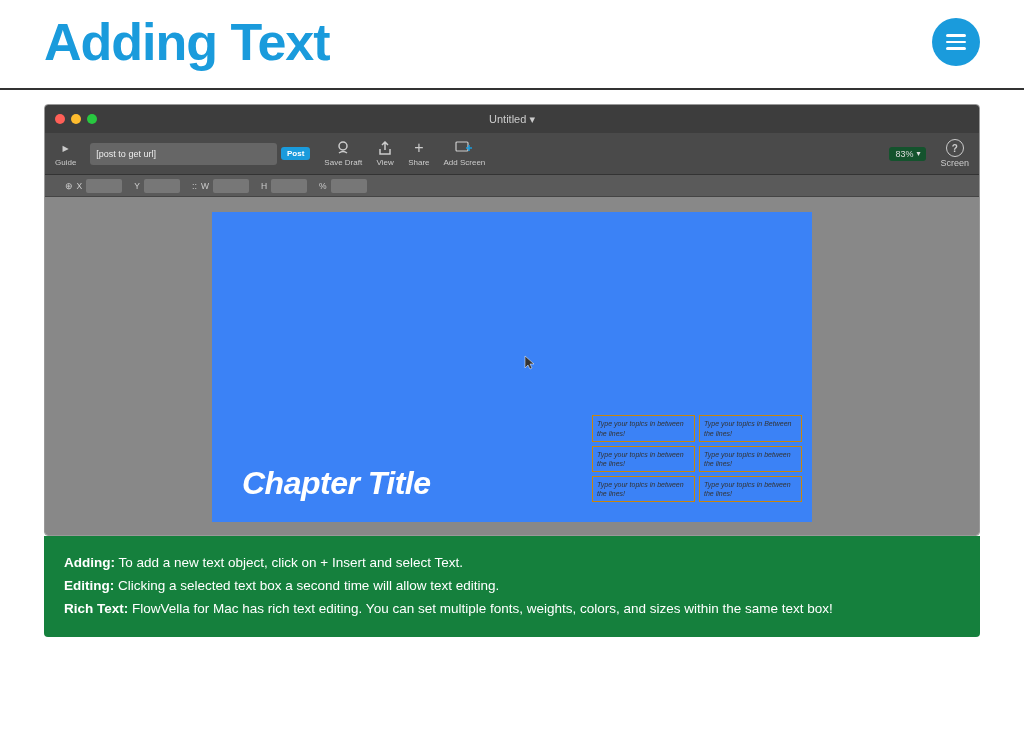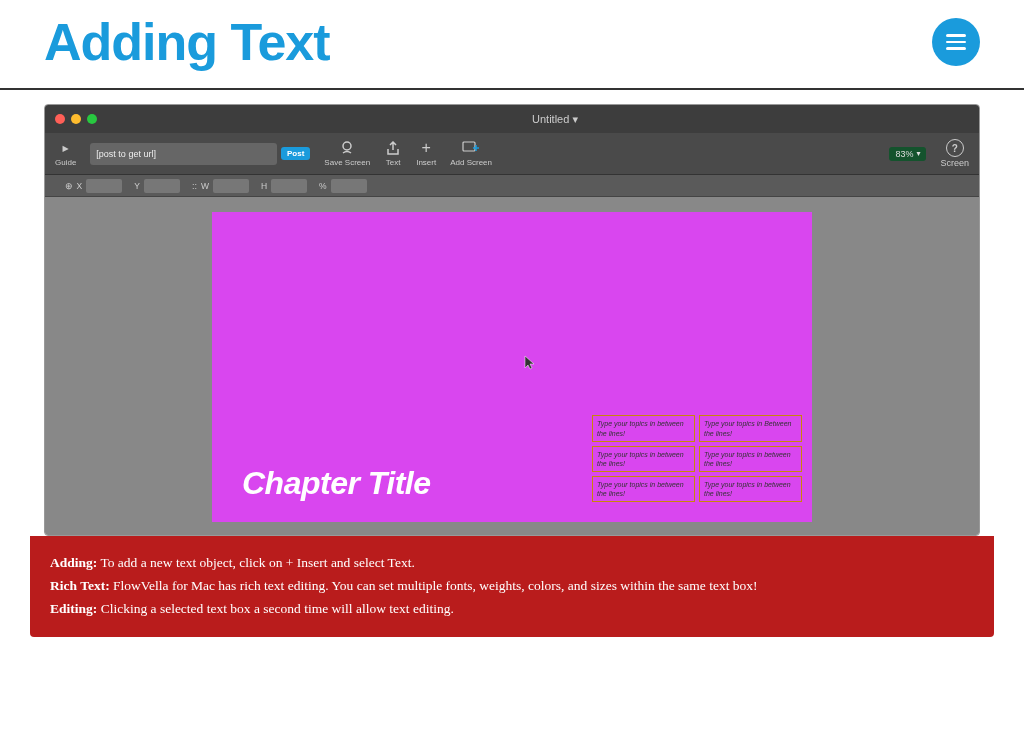--- a/index.html
+++ b/index.html
@@ -78,21 +78,20 @@
     }
     .dot-red { background: #ff5f57; }
     .dot-yellow { background: #febc2e; }
     .dot-green { background: #28c840; }
     .mac-title {
       position: absolute;
       left: 50%;
       transform: translateX(-50%);
       color: #cccccc;
       font-size: 11px;
-      margin-left: 43px;
     }
 
     
     .mac-toolbar {
       background: #4a4a4a;
       height: 42px;
       display: flex;
       align-items: center;
       padding: 0 10px;
       gap: 14px;
@@ -192,21 +191,21 @@
       display: flex;
       align-items: center;
       justify-content: center;
       position: relative;
       height: calc(432px - 28px - 42px - 22px);
       overflow: hidden;
     }
 
     
     .slide {
-      background: #d946ef;
+      background: #3b82f6;
       width: 600px;
       height: 310px;
       position: relative;
       display: flex;
       align-items: flex-end;
       padding-bottom: 20px;
     }
     .slide-chapter-title {
       color: white;
       font-size: 32px;
@@ -242,25 +241,24 @@
       position: absolute;
       top: 46%;
       left: 52%;
       width: 6px;
       height: 6px;
       pointer-events: none;
     }
 
     
     .info-box {
-      margin: 0 30px;
-      background: #b91c1c;
+      margin: 0 44px;
+      background: #15803d;
       padding: 16px 20px;
       border-radius: 0 0 4px 4px;
-      font-family: Liberation Serif, serif;
     }
     .info-line {
       color: white;
       font-size: 13.5px;
       line-height: 1.7;
     }
     .info-label {
       font-weight: 800;
     }
   </style>
@@ -298,34 +296,34 @@
       <div class="toolbar-url">[post to get url]</div>
       <div class="toolbar-post-btn">Post</div>
     </div>
     <div class="toolbar-btn">
       <div class="toolbar-btn-icon">
         <svg width="16" height="14" viewBox="0 0 16 14" fill="none">
           <circle cx="8" cy="5" r="4" stroke="#ccc" stroke-width="1.5" fill="none"></circle>
           <path d="M4 12 Q8 9 12 12" stroke="#ccc" stroke-width="1.5" fill="none"></path>
         </svg>
       </div>
-      <span>Save Screen</span>
+      <span>Save Draft</span>
     </div>
     <div class="toolbar-btn">
       <div class="toolbar-btn-icon">
         <svg width="14" height="14" viewBox="0 0 14 14" fill="none">
           <path d="M7 1 L7 9 M4 4 L7 1 L10 4" stroke="#ccc" stroke-width="1.5"></path>
           <path d="M2 8 L2 13 L12 13 L12 8" stroke="#ccc" stroke-width="1.5" fill="none"></path>
         </svg>
       </div>
-      <span>Text</span>
+      <span>View</span>
     </div>
     <div class="toolbar-btn">
       <div class="toolbar-btn-icon" style="color:#ccc;font-size:16px;">+</div>
-      <span>Insert</span>
+      <span>Share</span>
     </div>
     <div class="toolbar-btn">
       <div class="toolbar-btn-icon">
         <svg width="18" height="14" viewBox="0 0 18 14" fill="none">
           <rect x="1" y="1" width="12" height="9" rx="1" stroke="#ccc" stroke-width="1.2" fill="none"></rect>
           <line x1="14" y1="4" x2="14" y2="10" stroke="#1a9bdc" stroke-width="1.5"></line>
           <line x1="11" y1="7" x2="17" y2="7" stroke="#1a9bdc" stroke-width="1.5"></line>
         </svg>
       </div>
       <span>Add Screen</span>
@@ -397,18 +395,18 @@
       </div>
     </div>
   </div>
 </div>
 
 <div class="info-box">
   <div class="info-line">
     <span class="info-label">Adding:</span><span> To add a new text object, click on + Insert and select Text.</span>
   </div>
   <div class="info-line">
+    <span class="info-label">Editing:</span><span> Clicking a selected text box a second time will allow text editing.</span>
+  </div>
+  <div class="info-line">
     <span class="info-label">Rich Text:</span><span> FlowVella for Mac has rich text editing. You can set multiple fonts, weights, colors, and sizes within the same text box!</span>
   </div>
-  <div class="info-line">
-    <span class="info-label">Editing:</span><span> Clicking a selected text box a second time will allow text editing.</span>
-  </div>
 </div>
 
 </body></html>

